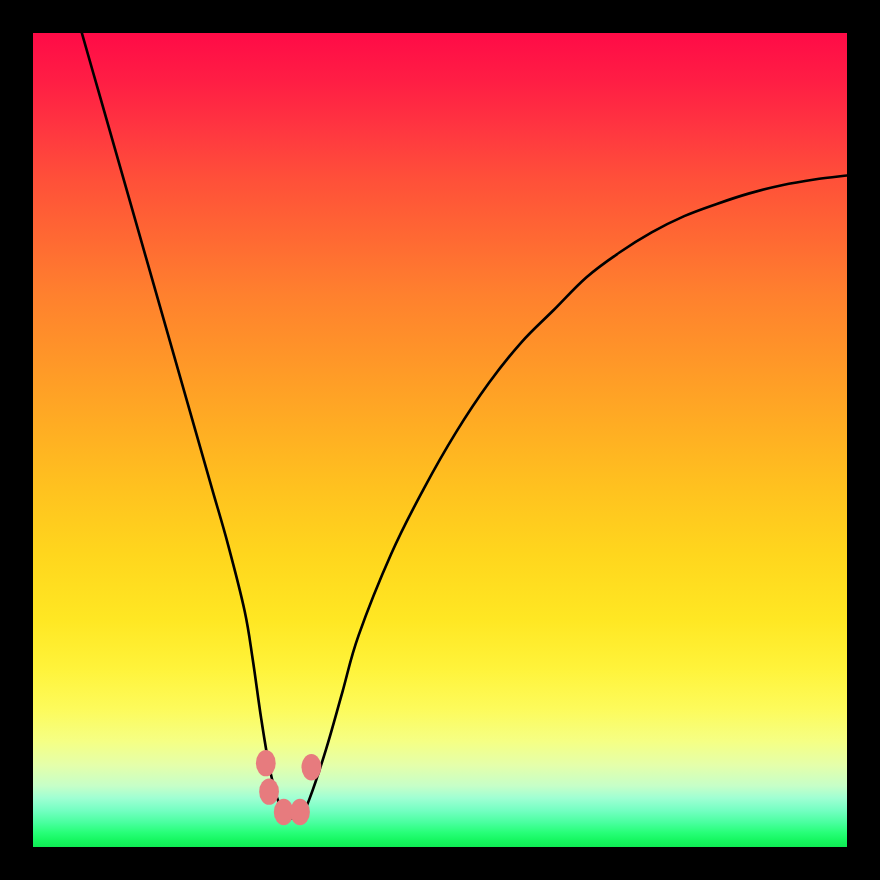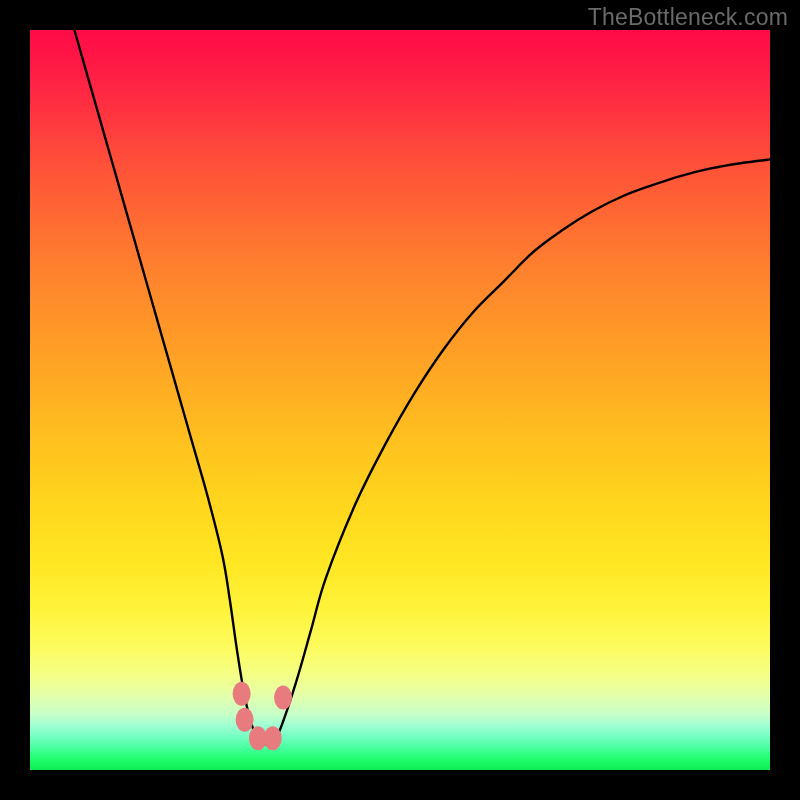--- a/index.html
+++ b/index.html
@@ -65,21 +65,20 @@
   svg.curve {
     position: absolute;
     inset: 0;
   }
 </style>
 </head>
 <body>
 
 <div class="frame">
 
-  <div class="watermark">TheBottleneck.com</div>
 
   <div class="plot-area">
     <div class="gradient"></div>
 
     <svg class="curve" viewBox="0 0 740 740" preserveAspectRatio="none">
       <path id="curve-path" fill="none" stroke="#000000" stroke-width="2.4" stroke-linecap="round" stroke-linejoin="round" d="M 44.40 0.00 C 47.06 9.32 53.87 33.15 59.20 51.80 C 64.53 70.45 68.67 84.95 74.00 103.60 C 79.33 122.25 83.47 136.75 88.80 155.40 C 94.13 174.05 98.27 188.55 103.60 207.20 C 108.93 225.85 113.07 240.35 118.40 259.00 C 123.73 277.65 127.87 292.15 133.20 310.80 C 138.53 329.45 142.67 343.95 148.00 362.60 C 153.33 381.25 157.47 395.75 162.80 414.40 C 168.13 433.05 172.27 446.22 177.60 466.20 C 182.93 486.18 188.40 506.75 192.40 525.40 C 196.40 544.05 197.14 552.48 199.80 569.80 C 202.46 587.12 204.54 604.28 207.20 621.60 C 209.86 638.92 211.94 652.68 214.60 666.00 C 217.26 679.32 219.34 687.61 222.00 695.60 C 224.66 703.59 226.74 707.07 229.40 710.40 C 232.06 713.73 234.14 714.10 236.80 714.10 C 239.46 714.10 241.54 713.73 244.20 710.40 C 246.86 707.07 247.60 706.26 251.60 695.60 C 255.60 684.94 261.07 668.52 266.40 651.20 C 271.73 633.88 275.87 618.05 281.20 599.40 C 286.53 580.75 288.01 570.24 296.00 547.60 C 303.99 524.96 314.94 497.58 325.60 473.60 C 336.26 449.62 344.54 434.38 355.20 414.40 C 365.86 394.42 374.14 379.92 384.80 362.60 C 395.46 345.28 403.74 332.85 414.40 318.20 C 425.06 303.55 433.34 293.19 444.00 281.20 C 454.66 269.21 462.94 262.26 473.60 251.60 C 484.26 240.94 492.54 231.32 503.20 222.00 C 513.86 212.68 522.14 207.13 532.80 199.80 C 543.46 192.47 551.74 187.29 562.40 181.30 C 573.06 175.31 581.34 171.16 592.00 166.50 C 602.66 161.84 610.94 159.13 621.60 155.40 C 632.26 151.67 640.54 148.84 651.20 145.78 C 661.86 142.72 670.14 140.64 680.80 138.38 C 691.46 136.12 699.74 134.80 710.40 133.20 C 721.06 131.60 734.67 130.17 740.00 129.50"></path>
       <g id="markers">
           <ellipse cx="211.64" cy="663.78" rx="9" ry="12" fill="#e77b7e"></ellipse>
           <ellipse cx="214.60" cy="689.68" rx="9" ry="12" fill="#e77b7e"></ellipse>
           <ellipse cx="227.92" cy="708.18" rx="9" ry="12" fill="#e77b7e"></ellipse>

